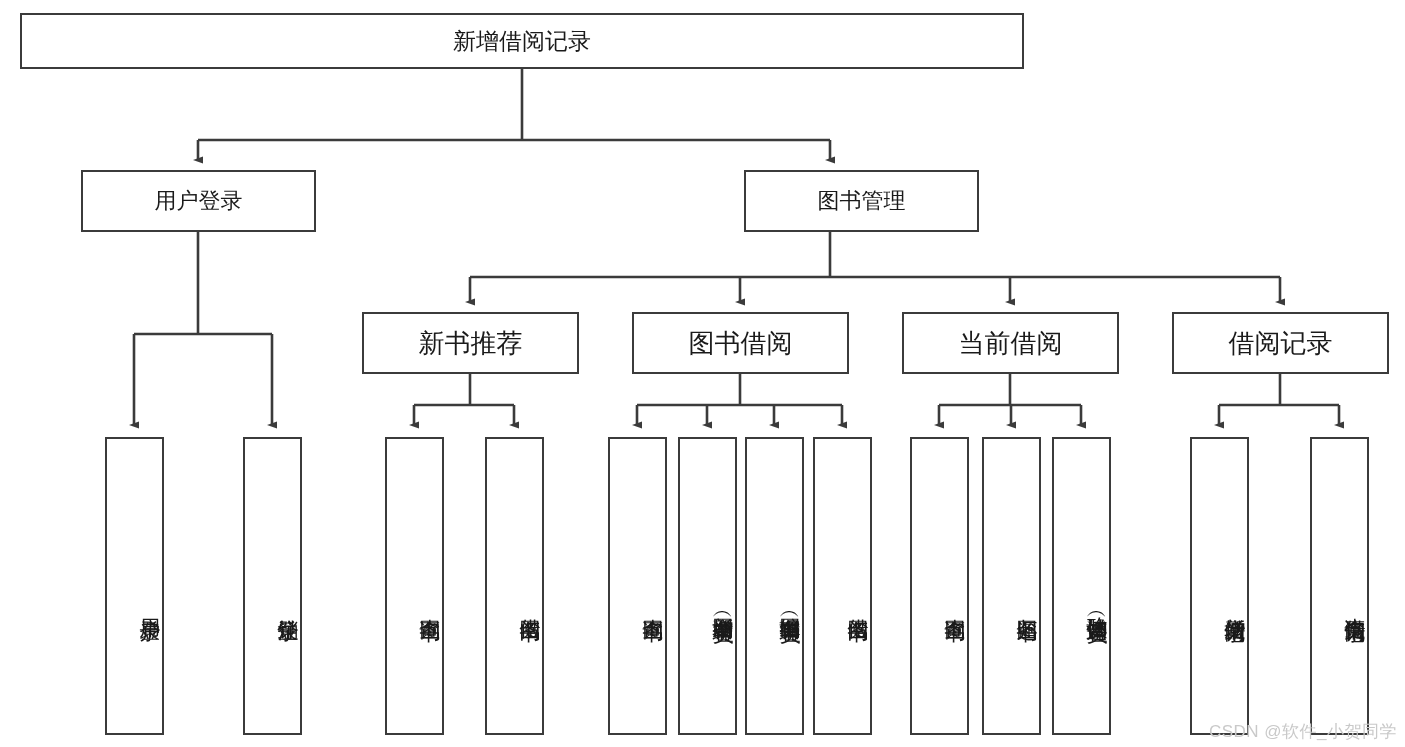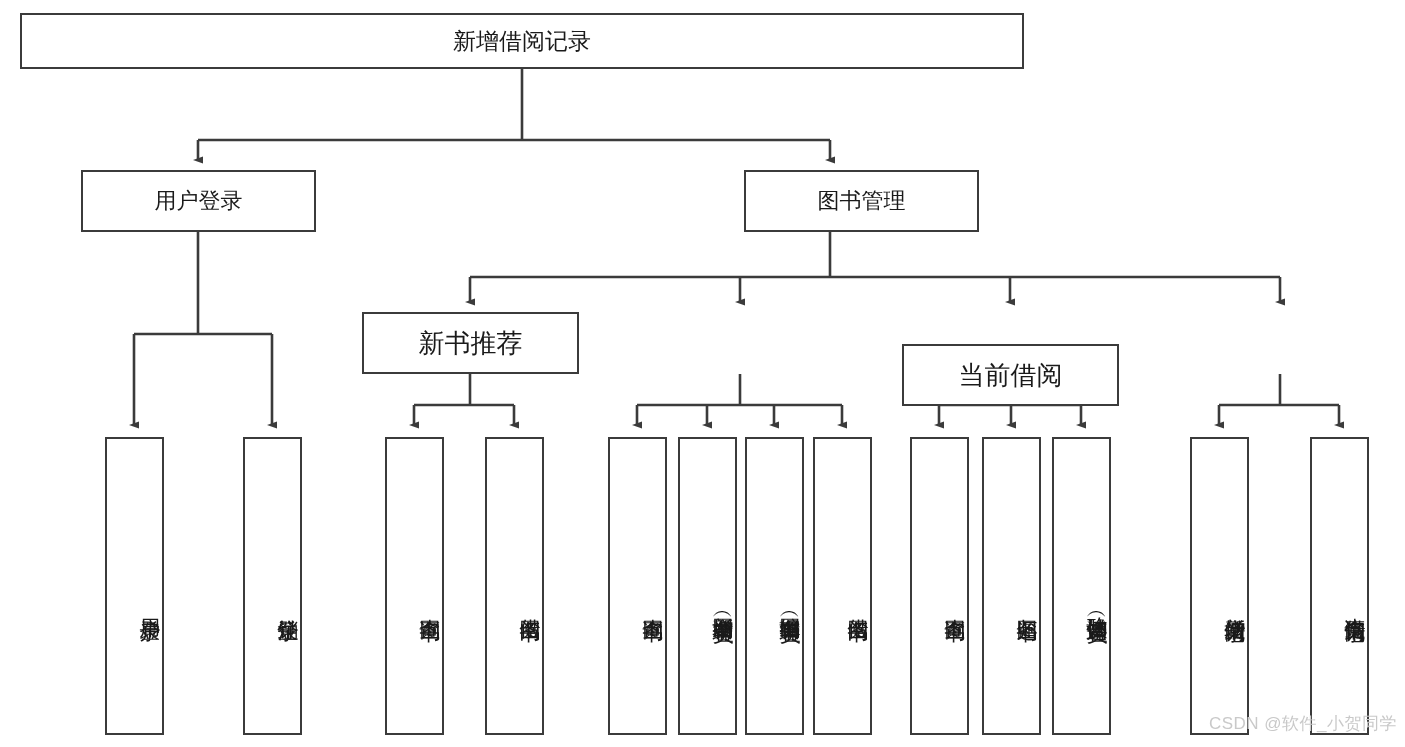--- a/index.html
+++ b/index.html
@@ -53,21 +53,21 @@
     justify-content: center;
     font-size: 21px;
     line-height: 1.12;
     padding-top: 36px;
     letter-spacing: 1px;
     text-align: center;
   }
   #watermark {
     position: absolute;
     right: 8px;
-    bottom: 12px;
+    bottom: 4px;
     font-size: 17px;
     color: #c9c9c9;
     z-index: 5;
     white-space: nowrap;
     letter-spacing: 0.5px;
   }
 </style>
 </head>
 <body>
 
@@ -122,21 +122,23 @@
       <path d="M1339,405 L1339,425" marker-end="url(#arrow)"></path>
     </g>
   </svg>
 
   <div class="node root" style="left: 20px; top: 13px; width: 1004px; height: 56px;">新增借阅记录</div>
 
   <div class="node lvl2" style="left: 81px; top: 170px; width: 235px; height: 62px;">用户登录</div>
   <div class="node lvl2" style="left: 712px; top: 170px; width: 235px; height: 62px; margin-left: 32px;">图书管理</div>
 
   <div class="node lvl3" style="left: 362px; top: 312px; width: 217px; height: 62px;">新书推荐</div>
-  <div class="node lvl3" style="left: 902px; top: 312px; width: 217px; height: 62px; margin-top: 32px;">当前借阅</div>
+  <div class="node lvl3" style="left: 632px; top: 312px; width: 217px; height: 62px;">图书借阅</div>
+  <div class="node lvl3" style="left: 902px; top: 312px; width: 217px; height: 62px;">当前借阅</div>
+  <div class="node lvl3" style="left: 1172px; top: 312px; width: 217px; height: 62px;">借阅记录</div>
 
   <div class="node leaf" style="left: 105px; top: 437px; width: 59px; height: 298px;">用户登录</div>
   <div class="node leaf" style="left: 243px; top: 437px; width: 59px; height: 298px;">注销登录</div>
   <div class="node leaf" style="left: 385px; top: 437px; width: 59px; height: 298px;">查询图书</div>
   <div class="node leaf" style="left: 485px; top: 437px; width: 59px; height: 298px;">借阅图书</div>
   <div class="node leaf" style="left: 608px; top: 437px; width: 59px; height: 298px;">查询图书</div>
   <div class="node leaf" style="left: 678px; top: 437px; width: 59px; height: 298px;">新增图书（管理员）</div>
   <div class="node leaf" style="left: 745px; top: 437px; width: 59px; height: 298px;">编辑图书（管理员）</div>
   <div class="node leaf" style="left: 813px; top: 437px; width: 59px; height: 298px;">借阅图书</div>
   <div class="node leaf" style="left: 910px; top: 437px; width: 59px; height: 298px;">查询图书</div>

